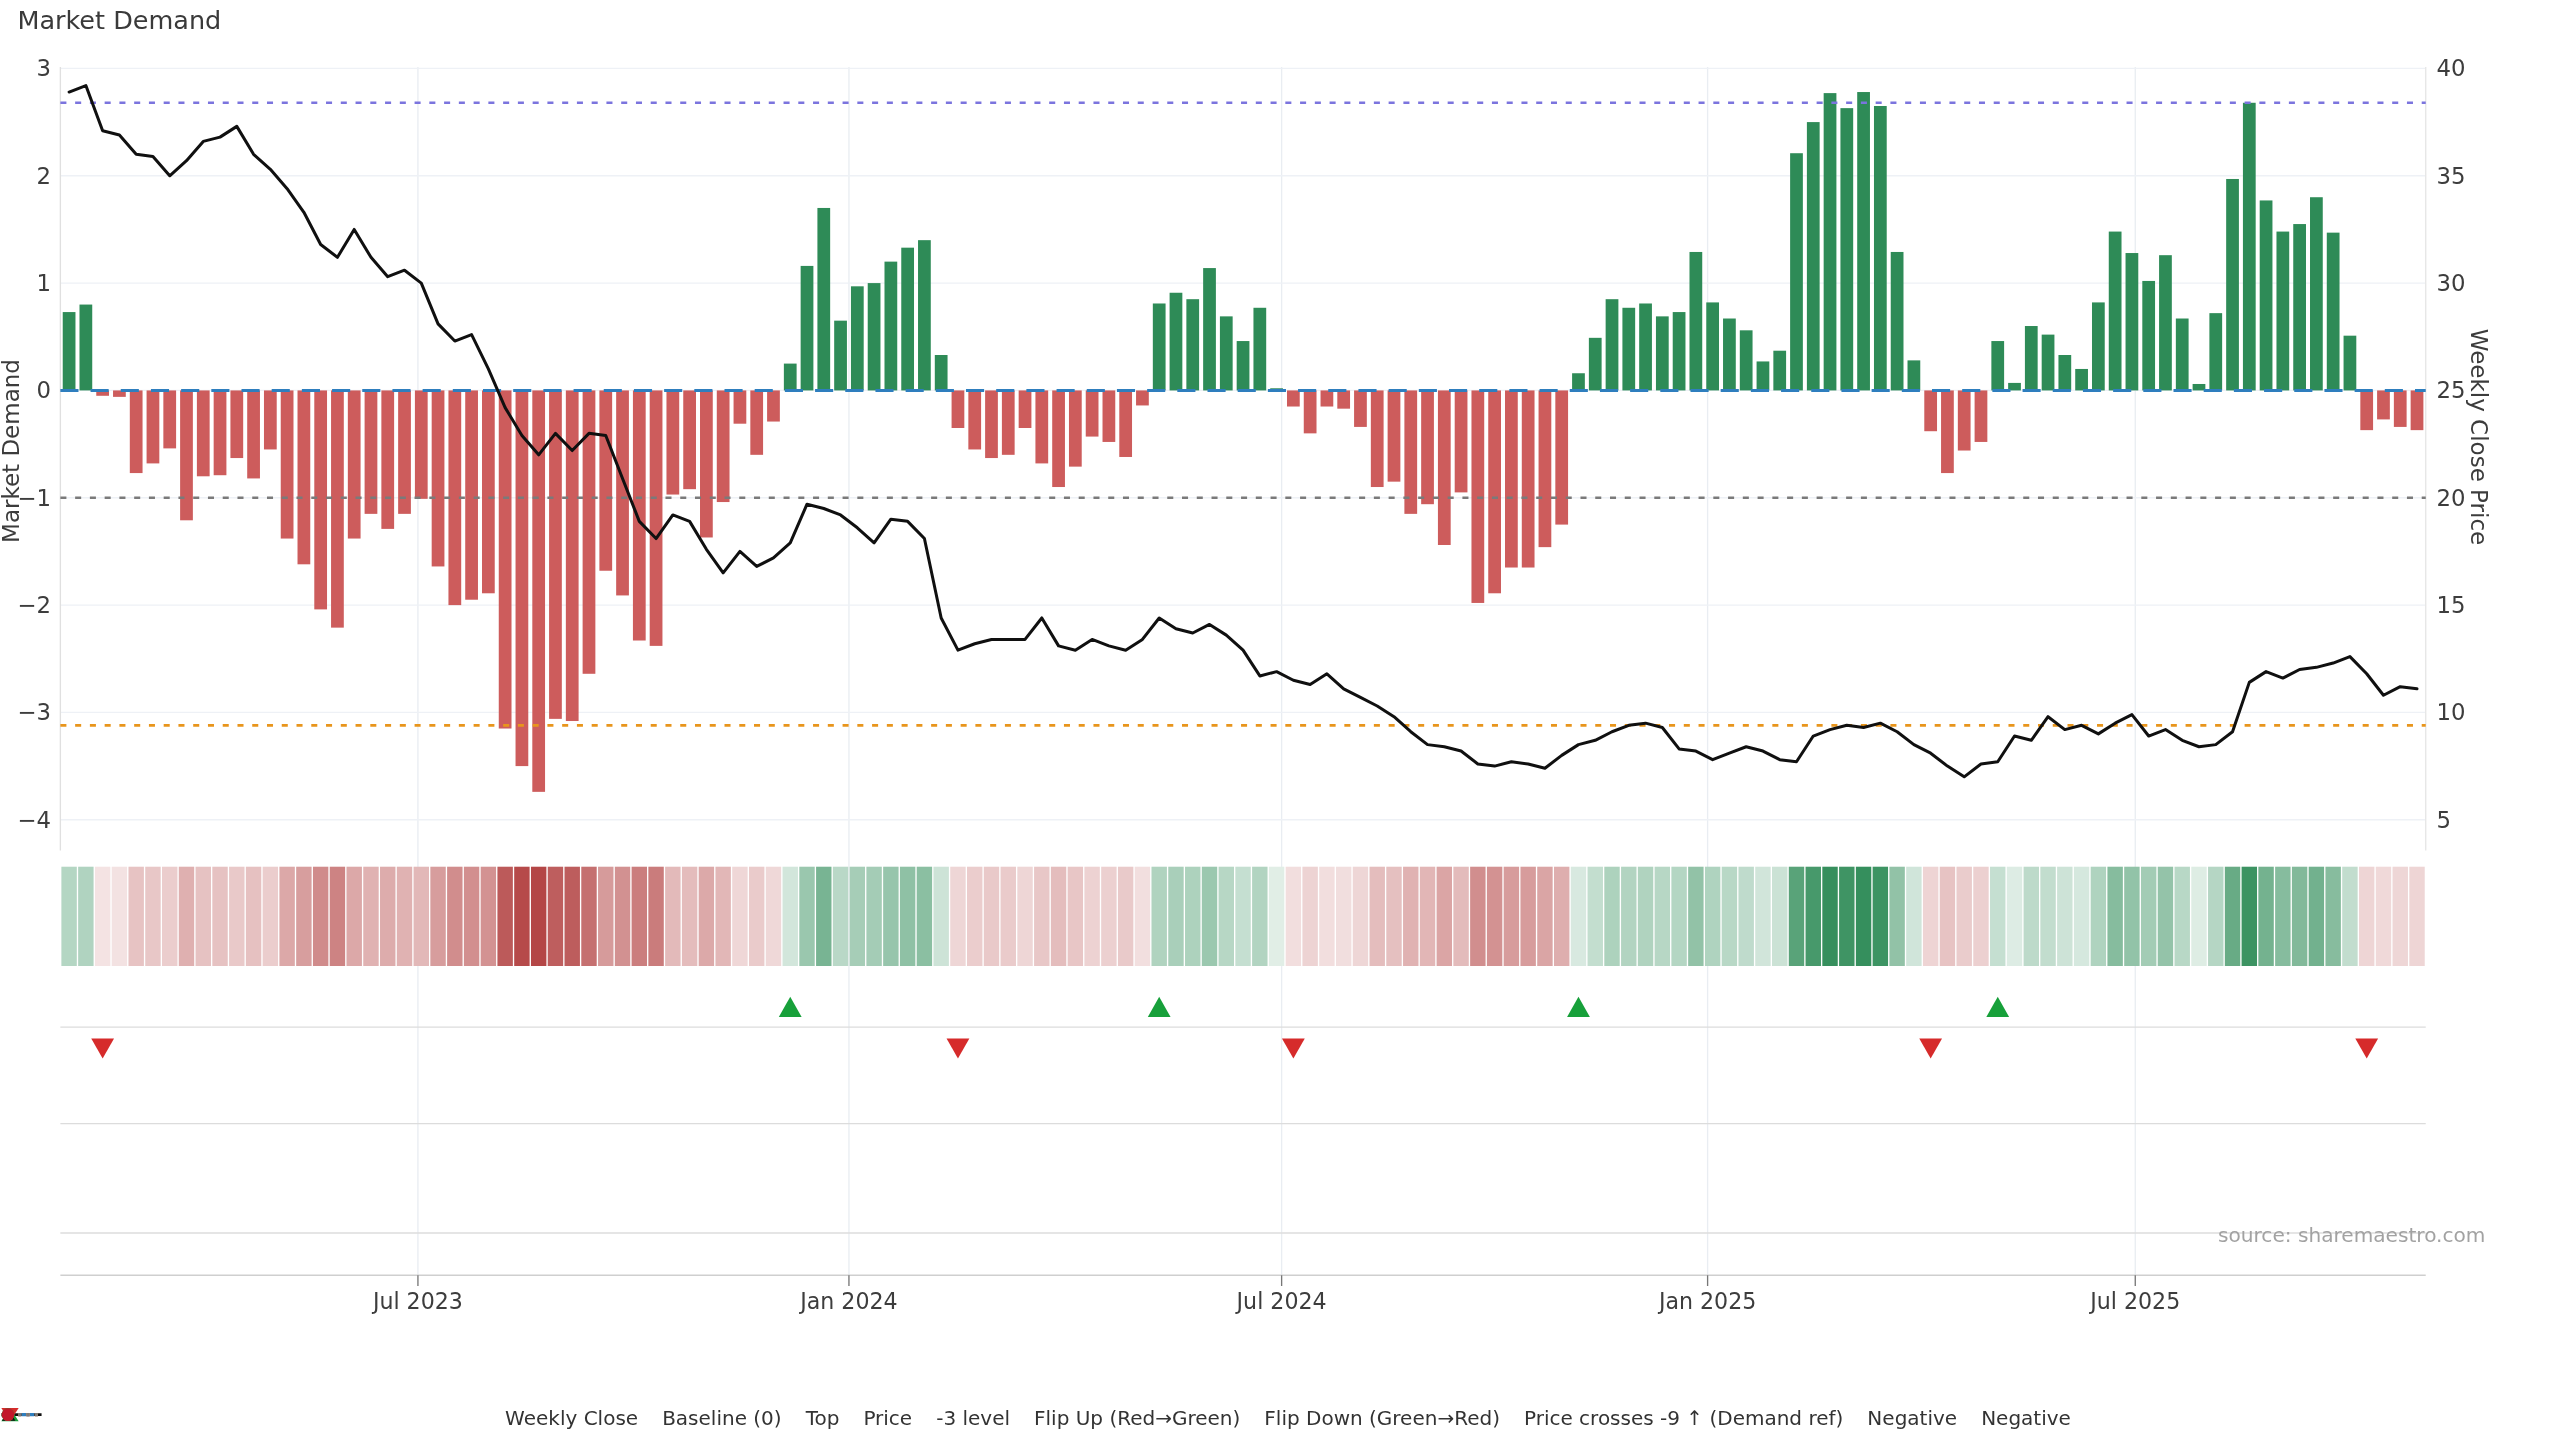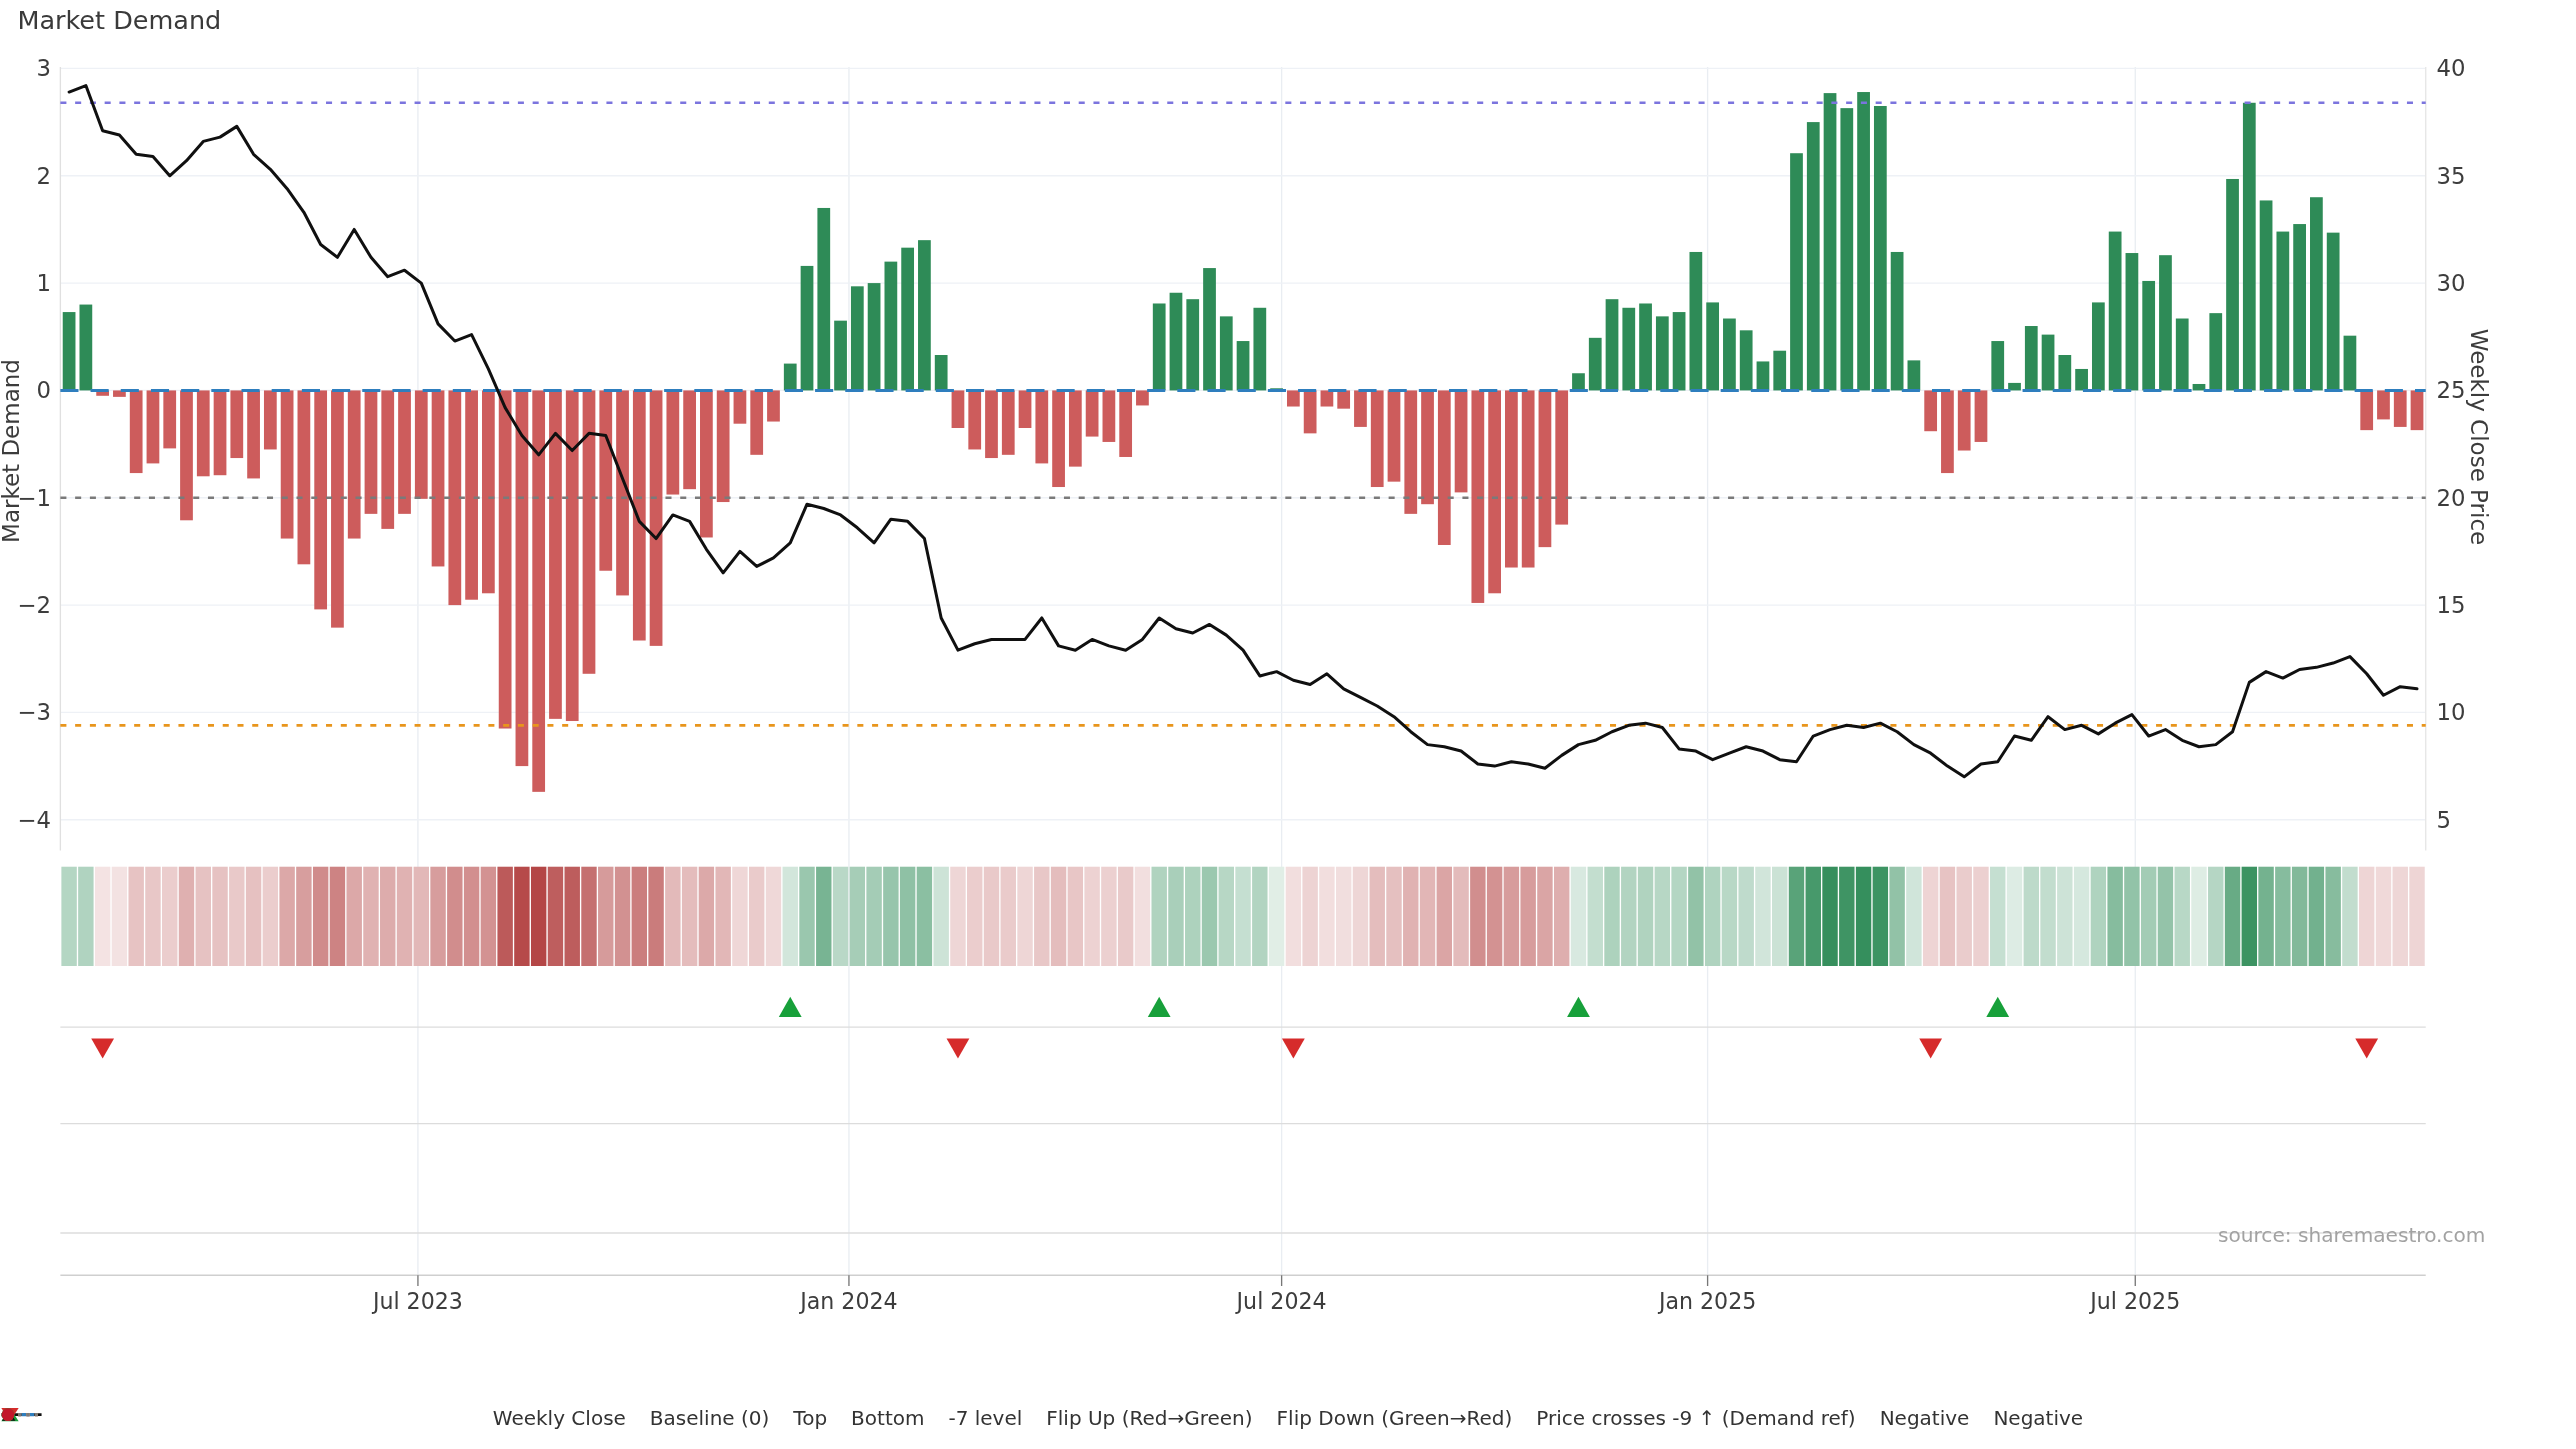--- a/index.html
+++ b/index.html
@@ -402,27 +402,27 @@
       <span class="legend-item">
         <svg width="43" height="17.4" viewBox="0 0 64 26">
           <line x1="2" y1="13" x2="62" y2="13" stroke="#7b74de" stroke-width="5" stroke-dasharray="4.5 8"></line>
         </svg>
         <span>Top</span>
       </span>
       <span class="legend-item">
         <svg width="43" height="17.4" viewBox="0 0 64 26">
           <line x1="2" y1="13" x2="62" y2="13" stroke="#e8951c" stroke-width="5" stroke-dasharray="4.5 8"></line>
         </svg>
-        <span>Bottom</span>
+        <span>Price</span>
       </span>
       <span class="legend-item">
         <svg width="43" height="17.4" viewBox="0 0 64 26">
           <line x1="2" y1="13" x2="62" y2="13" stroke="#7a7a7a" stroke-width="5" stroke-dasharray="4.5 8"></line>
         </svg>
-        <span>-7 level</span>
+        <span>-3 level</span>
       </span>
       <span class="legend-item">
         <svg width="20" height="17.4" viewBox="0 0 30 26">
           <polygon points="15,3 28,23 2,23" fill="#17a03a"></polygon>
         </svg>
         <span>Flip Up (Red→Green)</span>
       </span>
       <span class="legend-item">
         <svg width="20" height="17.4" viewBox="0 0 30 26">
           <polygon points="2,3 28,3 15,23" fill="#d62b2b"></polygon>

